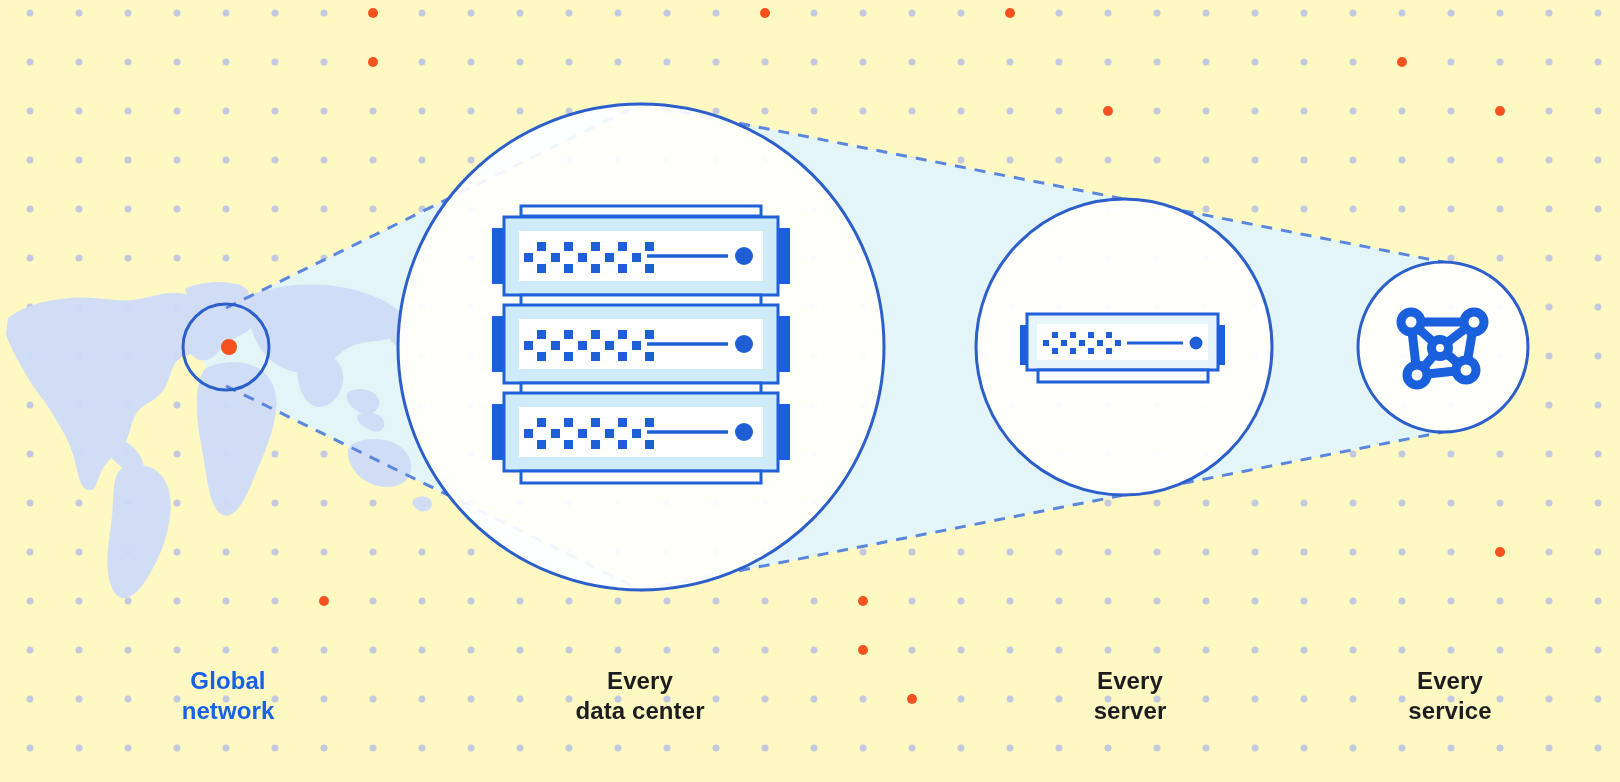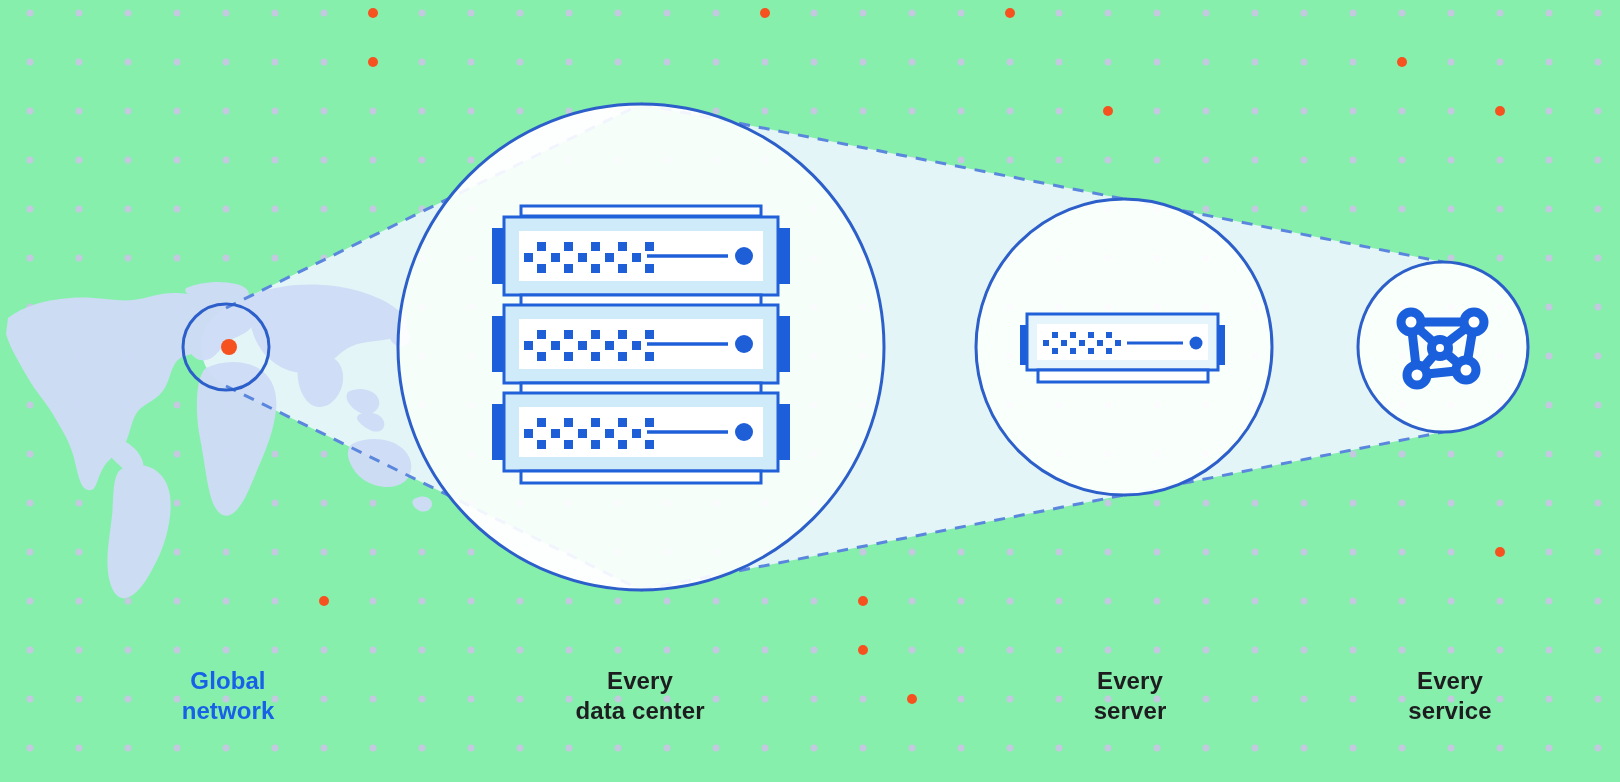--- a/index.html
+++ b/index.html
@@ -8,21 +8,21 @@
     background: #ffffff;
   }
   body {
     font-family: "Liberation Sans", sans-serif;
   }
   #stage {
     position: relative;
     width: 1620px;
     height: 782px;
     overflow: hidden;
-    background: #86efac;
+    background: #fef9c3;
   }
   #diagram-svg {
     position: absolute;
     left: 0;
     top: 0;
     width: 1620px;
     height: 782px;
     display: block;
   }
   .cap-label {

